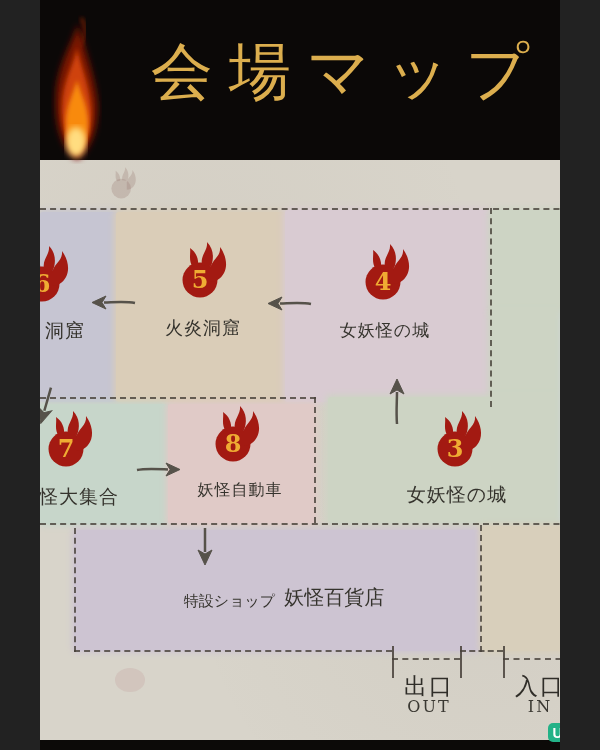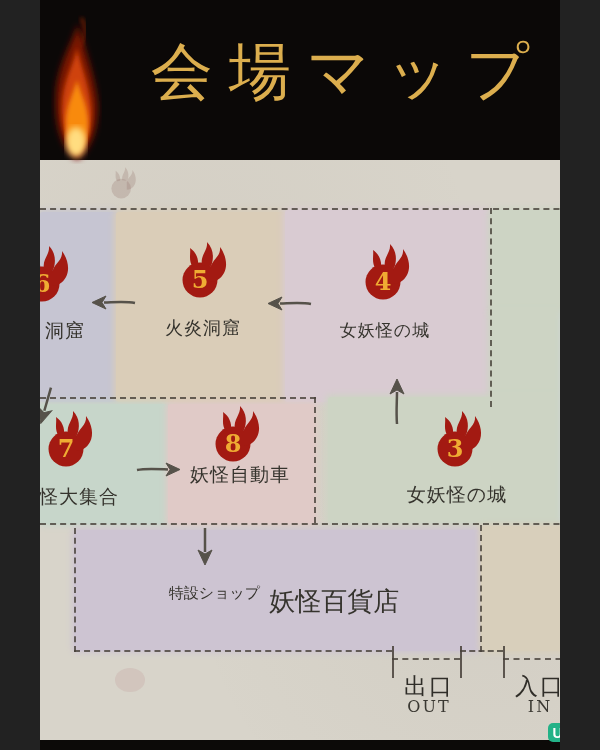--- a/index.html
+++ b/index.html
@@ -36,21 +36,21 @@
   .tick{position:absolute;width:2px;background:rgba(70,64,56,.85);z-index:2;}
 
   .flame{position:absolute;width:50px;height:58px;z-index:4;}
   .flame text{font-family:"DejaVu Serif","Liberation Serif",serif;font-size:24px;font-weight:bold;
               fill:#efac33;text-anchor:middle;}
   .lbl{position:absolute;color:#35332d;white-space:nowrap;letter-spacing:1px;z-index:4;}
   .ctr{transform:translateX(-50%);text-align:center;}
   .arrow{position:absolute;z-index:3;}
   .arrow path{stroke:#56524a;}
   .shoplbl{position:absolute;left:244px;top:424px;transform:translateX(-50%);white-space:nowrap;
-           color:#35332d;z-index:4;display:flex;align-items:flex-start;gap:9px;}
+           color:#35332d;z-index:4;display:flex;align-items:flex-end;gap:9px;}
   .gate-jp{position:absolute;font-size:23px;color:#2f2d28;letter-spacing:2px;z-index:4;}
   .gate-en{position:absolute;font-size:16px;color:#3a3832;letter-spacing:2px;z-index:4;}
 
   .stain{position:absolute;z-index:1;}
   .blob{border-radius:50%;}
 
   
   .bottombar{position:absolute;left:0;top:740px;width:600px;height:10px;background:#0c0a08;z-index:8;}
   .watermark{position:absolute;left:508px;top:723px;display:flex;align-items:center;gap:4px;z-index:9;
              font-family:"Liberation Sans",sans-serif;}
@@ -196,25 +196,25 @@
       <use href="#flameshape" fill="#a31a12"></use>
         <text x="20" y="47">8</text>
     </svg>
 
     <div class="lbl" style="left:547px;top:275px;font-size:19px">妖光洞窟</div>
     <div class="lbl ctr" style="left:417px;top:322px;font-size:19px">女妖怪の城</div>
     <div class="lbl ctr" style="left:345px;top:159px;font-size:17px">女妖怪の城</div>
     <div class="lbl ctr" style="left:163px;top:156px;font-size:18px">火炎洞窟</div>
     <div class="lbl" style="left:5px;top:158px;font-size:19px">洞窟</div>
     <div class="lbl" style="left:-21px;top:324px;font-size:19px">妖怪大集合</div>
-    <div class="lbl ctr" style="left:200px;top:302px;font-size:19px">妖怪自動車</div>
+    <div class="lbl ctr" style="left:200px;top:320px;font-size:16px">妖怪自動車</div>
 
     <div class="shoplbl">
       <span style="font-size:15px">特設ショップ</span>
-      <span style="font-size:26px">妖怪百貨店</span>
+      <span style="font-size:20px">妖怪百貨店</span>
     </div>
 
     <div class="gate-jp ctr" style="left:389px;top:511px">出口</div>
     <div class="gate-en ctr" style="left:389px;top:537px">OUT</div>
     <div class="gate-jp ctr" style="left:500px;top:511px">入口</div>
     <div class="gate-en ctr" style="left:500px;top:537px">IN</div>
   </div>
 
   <div class="watermark">
     <div class="wm-badge">U</div>

